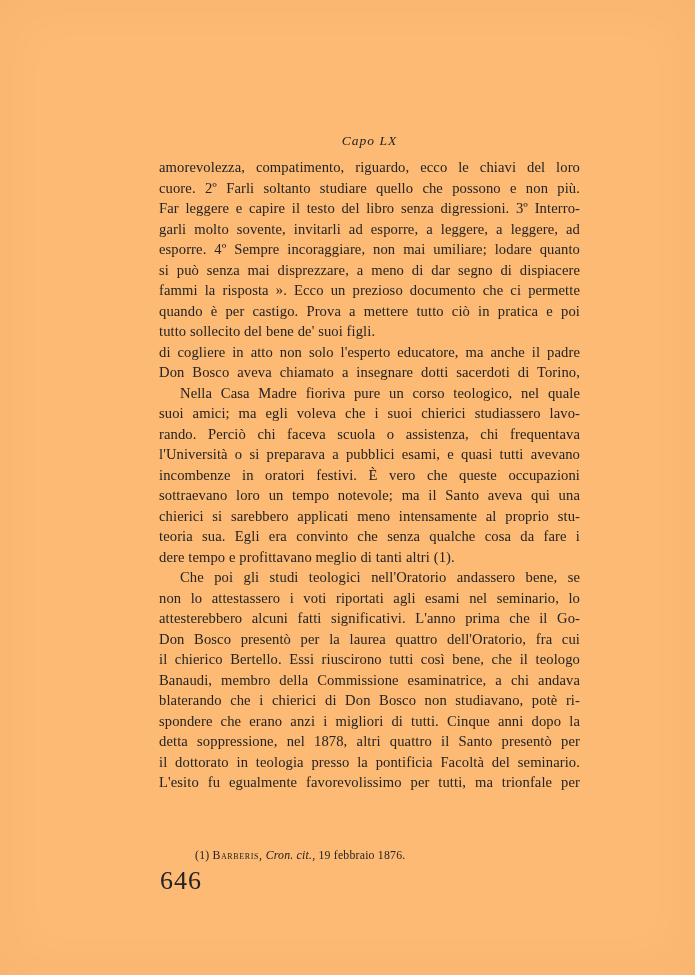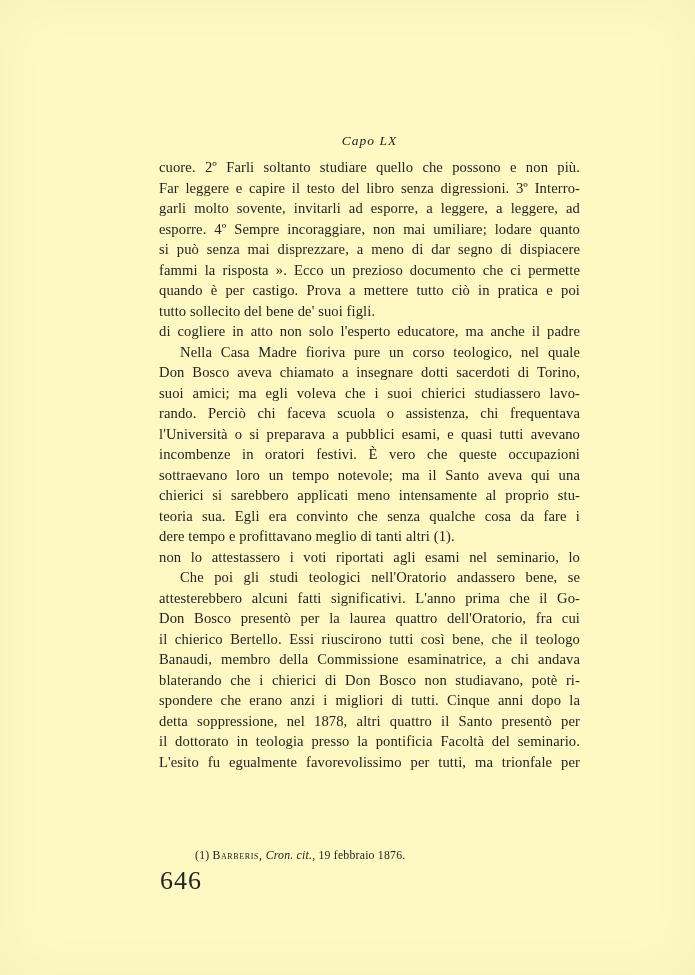--- a/index.html
+++ b/index.html
@@ -66,45 +66,46 @@
     position: absolute;
     top: 866px;
     left: 160px;
     font-size: 26px;
     letter-spacing: 1px;
   }
 </style>
 </head>
 <body>
 
-<div class="page" style="background: #fef9c3; color: rgb(35, 35, 35);">
+<div class="page" style="background: #fdba74; color: rgb(35, 35, 35);">
   <div class="chapter-header">Capo LX</div>
 
   <div class="body-text">
+      <div class="tline">amorevolezza, compatimento, riguardo, ecco le chiavi del loro</div>
       <div class="tline">cuore. 2º Farli soltanto studiare quello che possono e non più.</div>
       <div class="tline">Far leggere e capire il testo del libro senza digressioni. 3º Interro-</div>
       <div class="tline">garli molto sovente, invitarli ad esporre, a leggere, a leggere, ad</div>
       <div class="tline">esporre. 4º Sempre incoraggiare, non mai umiliare; lodare quanto</div>
       <div class="tline">si può senza mai disprezzare, a meno di dar segno di dispiacere</div>
       <div class="tline">fammi la risposta ». Ecco un prezioso documento che ci permette</div>
       <div class="tline">quando è per castigo. Prova a mettere tutto ciò in pratica e poi</div>
       <div class="tline lastline">tutto sollecito del bene de' suoi figli.</div>
       <div class="tline">di cogliere in atto non solo l'esperto educatore, ma anche il padre</div>
+      <div class="tline">Don Bosco aveva chiamato a insegnare dotti sacerdoti di Torino,</div>
       <div class="tline indent">Nella Casa Madre fioriva pure un corso teologico, nel quale</div>
-      <div class="tline">Don Bosco aveva chiamato a insegnare dotti sacerdoti di Torino,</div>
       <div class="tline">suoi amici; ma egli voleva che i suoi chierici studiassero lavo-</div>
       <div class="tline">rando. Perciò chi faceva scuola o assistenza, chi frequentava</div>
       <div class="tline">l'Università o si preparava a pubblici esami, e quasi tutti avevano</div>
       <div class="tline">incombenze in oratori festivi. È vero che queste occupazioni</div>
       <div class="tline">sottraevano loro un tempo notevole; ma il Santo aveva qui una</div>
       <div class="tline">chierici si sarebbero applicati meno intensamente al proprio stu-</div>
       <div class="tline">teoria sua. Egli era convinto che senza qualche cosa da fare i</div>
       <div class="tline lastline">dere tempo e profittavano meglio di tanti altri (1).</div>
+      <div class="tline indent">Che poi gli studi teologici nell'Oratorio andassero bene, se</div>
       <div class="tline">non lo attestassero i voti riportati agli esami nel seminario, lo</div>
-      <div class="tline indent">Che poi gli studi teologici nell'Oratorio andassero bene, se</div>
       <div class="tline">attesterebbero alcuni fatti significativi. L'anno prima che il Go-</div>
       <div class="tline">Don Bosco presentò per la laurea quattro dell'Oratorio, fra cui</div>
       <div class="tline">il chierico Bertello. Essi riuscirono tutti così bene, che il teologo</div>
       <div class="tline">Banaudi, membro della Commissione esaminatrice, a chi andava</div>
       <div class="tline">blaterando che i chierici di Don Bosco non studiavano, potè ri-</div>
       <div class="tline">spondere che erano anzi i migliori di tutti. Cinque anni dopo la</div>
       <div class="tline">detta soppressione, nel 1878, altri quattro il Santo presentò per</div>
       <div class="tline">il dottorato in teologia presso la pontificia Facoltà del seminario.</div>
       <div class="tline">L'esito fu egualmente favorevolissimo per tutti, ma trionfale per</div>
     </div>

